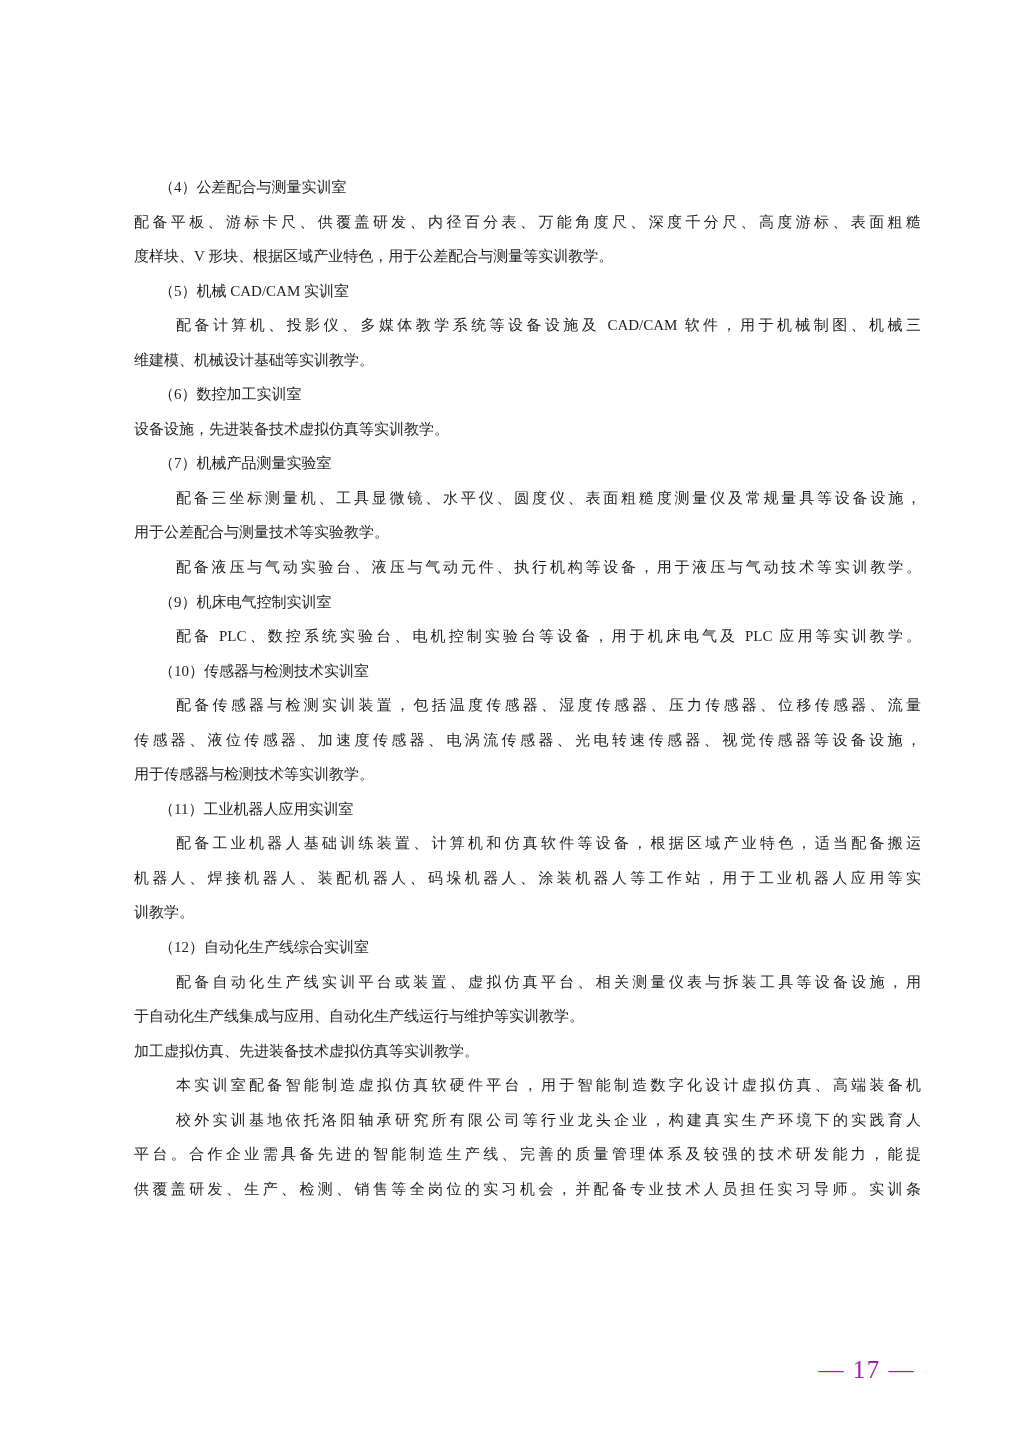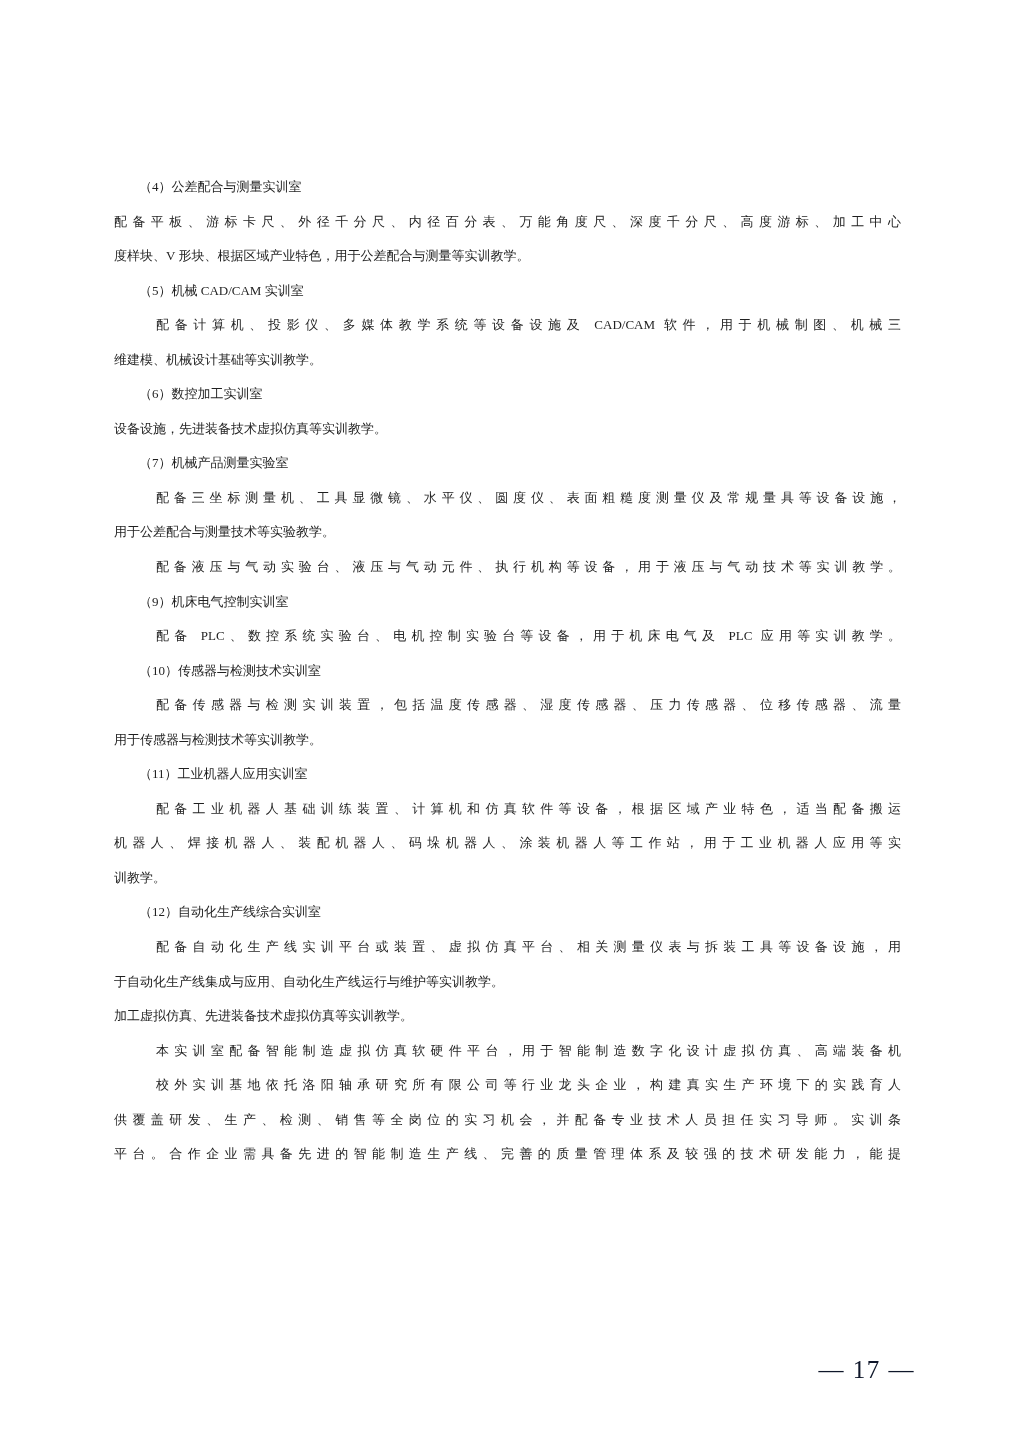--- a/index.html
+++ b/index.html
@@ -7,24 +7,24 @@
     width: 1024px;
     height: 1448px;
     background: #ffffff;
     font-family: "Liberation Serif", "DejaVu Serif", serif;
     color: #1f1f1f;
     position: relative;
     overflow: hidden;
   }
   .content {
     position: absolute;
-    left: 114px;
+    left: 134px;
     top: 170px;
     width: 787px;
-    font-size: 13px;
+    font-size: 15px;
     line-height: 34.55px;
   }
   .ln {
     white-space: nowrap;
     height: 34.55px;
     overflow: hidden;
   }
   .just {
     white-space: normal;
     text-align: justify;
@@ -33,51 +33,52 @@
     word-break: break-all;
   }
   .ind1 { padding-left: 25px; }   
   .ind2 { padding-left: 42px; }   
   .pagenum {
     position: absolute;
     top: 1356px;
     right: 109px;
     font-size: 25px;
     letter-spacing: 1.5px;
-    color: #0f172a;
+    color: #a21caf;
   }
 </style>
 </head>
 <body>
 
 <div class="content">
   <div class="ln ind1">（4）公差配合与测量实训室</div>
-  <div class="ln just">配备平板、游标卡尺、外径千分尺、内径百分表、万能角度尺、深度千分尺、高度游标、加工中心</div>
+  <div class="ln just">配备平板、游标卡尺、供覆盖研发、内径百分表、万能角度尺、深度千分尺、高度游标、表面粗糙</div>
   <div class="ln">度样块、V 形块、根据区域产业特色，用于公差配合与测量等实训教学。</div>
   <div class="ln ind1">（5）机械 CAD/CAM 实训室</div>
   <div class="ln just ind2">配备计算机、投影仪、多媒体教学系统等设备设施及 CAD/CAM 软件，用于机械制图、机械三</div>
   <div class="ln">维建模、机械设计基础等实训教学。</div>
   <div class="ln ind1">（6）数控加工实训室</div>
   <div class="ln">设备设施，先进装备技术虚拟仿真等实训教学。</div>
   <div class="ln ind1">（7）机械产品测量实验室</div>
   <div class="ln just ind2">配备三坐标测量机、工具显微镜、水平仪、圆度仪、表面粗糙度测量仪及常规量具等设备设施，</div>
   <div class="ln">用于公差配合与测量技术等实验教学。</div>
   <div class="ln just ind2">配备液压与气动实验台、液压与气动元件、执行机构等设备，用于液压与气动技术等实训教学。</div>
   <div class="ln ind1">（9）机床电气控制实训室</div>
   <div class="ln just ind2">配备 PLC、数控系统实验台、电机控制实验台等设备，用于机床电气及 PLC 应用等实训教学。</div>
   <div class="ln ind1">（10）传感器与检测技术实训室</div>
   <div class="ln just ind2">配备传感器与检测实训装置，包括温度传感器、湿度传感器、压力传感器、位移传感器、流量</div>
+  <div class="ln just">传感器、液位传感器、加速度传感器、电涡流传感器、光电转速传感器、视觉传感器等设备设施，</div>
   <div class="ln">用于传感器与检测技术等实训教学。</div>
   <div class="ln ind1">（11）工业机器人应用实训室</div>
   <div class="ln just ind2">配备工业机器人基础训练装置、计算机和仿真软件等设备，根据区域产业特色，适当配备搬运</div>
   <div class="ln just">机器人、焊接机器人、装配机器人、码垛机器人、涂装机器人等工作站，用于工业机器人应用等实</div>
   <div class="ln">训教学。</div>
   <div class="ln ind1">（12）自动化生产线综合实训室</div>
   <div class="ln just ind2">配备自动化生产线实训平台或装置、虚拟仿真平台、相关测量仪表与拆装工具等设备设施，用</div>
   <div class="ln">于自动化生产线集成与应用、自动化生产线运行与维护等实训教学。</div>
   <div class="ln">加工虚拟仿真、先进装备技术虚拟仿真等实训教学。</div>
   <div class="ln just ind2">本实训室配备智能制造虚拟仿真软硬件平台，用于智能制造数字化设计虚拟仿真、高端装备机</div>
   <div class="ln just ind2">校外实训基地依托洛阳轴承研究所有限公司等行业龙头企业，构建真实生产环境下的实践育人</div>
+  <div class="ln just">平台。合作企业需具备先进的智能制造生产线、完善的质量管理体系及较强的技术研发能力，能提</div>
   <div class="ln just">供覆盖研发、生产、检测、销售等全岗位的实习机会，并配备专业技术人员担任实习导师。实训条</div>
-  <div class="ln just">平台。合作企业需具备先进的智能制造生产线、完善的质量管理体系及较强的技术研发能力，能提</div>
 </div>
 
 <div class="pagenum">— 17 —</div>
 
 </body></html>

